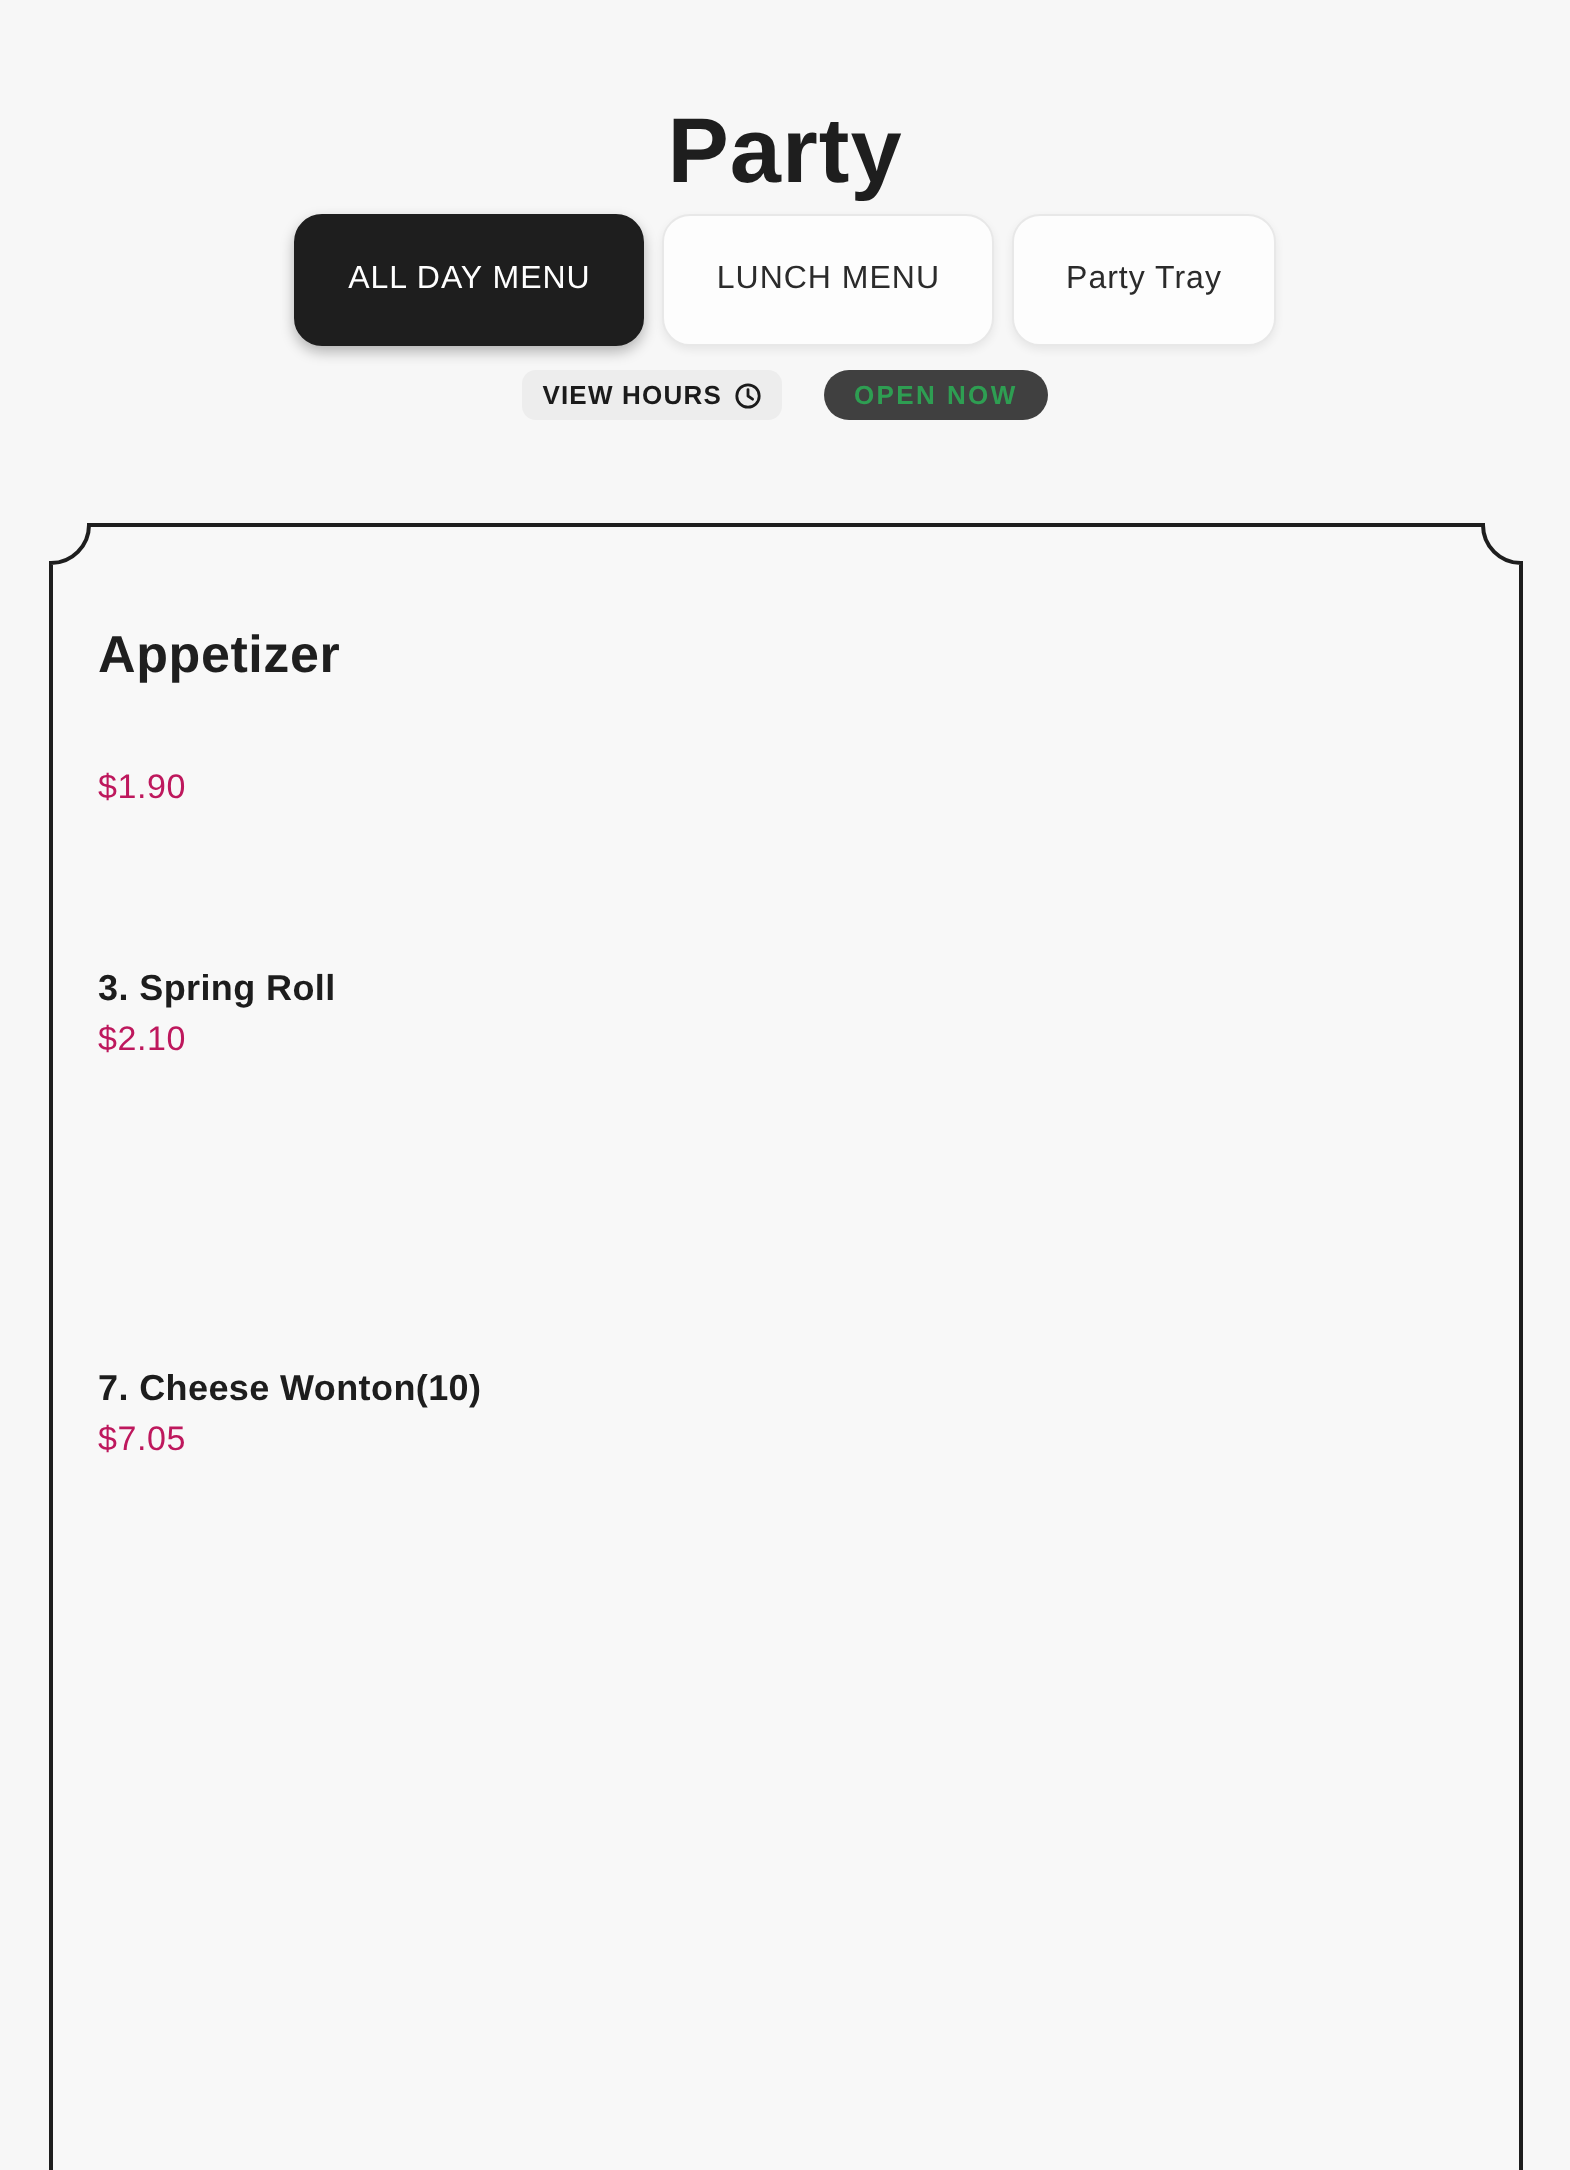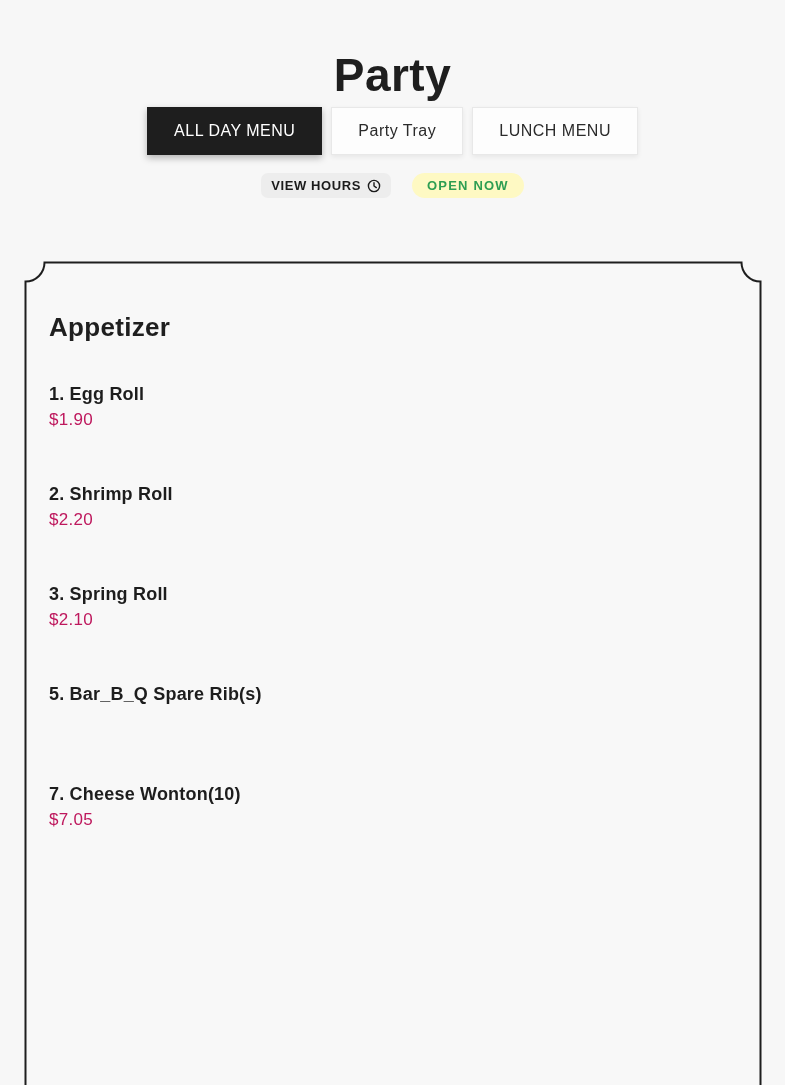--- a/index.html
+++ b/index.html
@@ -31,47 +31,47 @@
   .tabs {
     position: absolute;
     top: 107px; left: 0;
     width: 100%;
     display: flex;
     justify-content: center;
     align-items: stretch;
     gap: 9px;
   }
   .tab {
-    height: 48px;
+    height: 66px;
     padding: 0 26px;
     display: flex;
     align-items: center;
     justify-content: center;
-    border-radius: 0;
+    border-radius: 14px;
     font-size: 16px;
     letter-spacing: 0.5px;
     background: #fdfdfd;
     border: 1px solid #e8e8e8;
     color: #2b2b2b;
     box-shadow: 0 2px 5px rgba(0,0,0,0.07);
     cursor: pointer;
     box-sizing: border-box;
     white-space: nowrap;
   }
   .tab.active {
     background: #1e1e1e;
     border-color: #1e1e1e;
     color: #ffffff;
     box-shadow: 0 3px 7px rgba(0,0,0,0.28);
   }
 
   
   .hours-row {
     position: absolute;
-    top: 173px; left: 0;
+    top: 185px; left: 0;
     width: 100%;
     display: flex;
     justify-content: center;
     align-items: center;
     gap: 21px;
   }
   .view-hours {
     display: flex;
     align-items: center;
     gap: 6px;
@@ -84,21 +84,21 @@
     letter-spacing: 0.6px;
     color: #1b1b1b;
     cursor: pointer;
   }
   .view-hours svg { display: block; }
   .status-badge {
     height: 25px;
     display: flex;
     align-items: center;
     padding: 0 15px;
-    background: #fef9c3;
+    background: #404040;
     border-radius: 999px;
     font-size: 13px;
     font-weight: 700;
     letter-spacing: 1.2px;
     color: #2e9e52;
   }
 
   
   .frame {
     position: absolute;
@@ -138,22 +138,22 @@
 </style>
 </head>
 <body>
 
 <div class="stage">
 
   <h1 class="page-title">Party</h1>
 
   <div class="tabs">
     <button class="tab active">ALL DAY MENU</button>
+    <button class="tab">LUNCH MENU</button>
     <button class="tab">Party Tray</button>
-    <button class="tab">LUNCH MENU</button>
   </div>
 
   <div class="hours-row">
     <div class="view-hours">
       <span>VIEW HOURS</span>
       <span>
         <svg width="14" height="14" viewBox="0 0 14 14">
           <circle cx="7" cy="7" r="5.6" fill="none" stroke="#1b1b1b" stroke-width="1.4"></circle>
           <path d="M7 3.8 V7 L9.3 8.6" fill="none" stroke="#1b1b1b" stroke-width="1.4" stroke-linecap="round" stroke-linejoin="round"></path>
         </svg>
@@ -163,33 +163,27 @@
   </div>
 
   <svg class="frame" width="785" height="1085" viewBox="0 0 785 1085">
     <path d="M 25.5,1090 V 281.5 A 19,19 0 0 0 44.5,262.5 H 741.5 A 19,19 0 0 0 760.5,281.5 V 1090" fill="#f8f8f8" stroke="#1e1e1e" stroke-width="2"></path>
   </svg>
 
   <h2 class="section-heading">Appetizer</h2>
 
   <div class="items">
     <div class="menu-item">
-      <div class="item-name">1. Egg Roll</div>
       <div class="item-price">$1.90</div>
-    </div>
-    <div class="menu-item">
-      <div class="item-name">2. Shrimp Roll</div>
-      <div class="item-price">$2.20</div>
     </div>
     <div class="menu-item">
       <div class="item-name">3. Spring Roll</div>
       <div class="item-price">$2.10</div>
     </div>
     <div class="menu-item">
-      <div class="item-name">5. Bar_B_Q Spare Rib(s)</div>
     </div>
     <div class="menu-item">
       <div class="item-name">7. Cheese Wonton(10)</div>
       <div class="item-price">$7.05</div>
     </div>
   </div>
 
 </div>
 
 </body></html>

